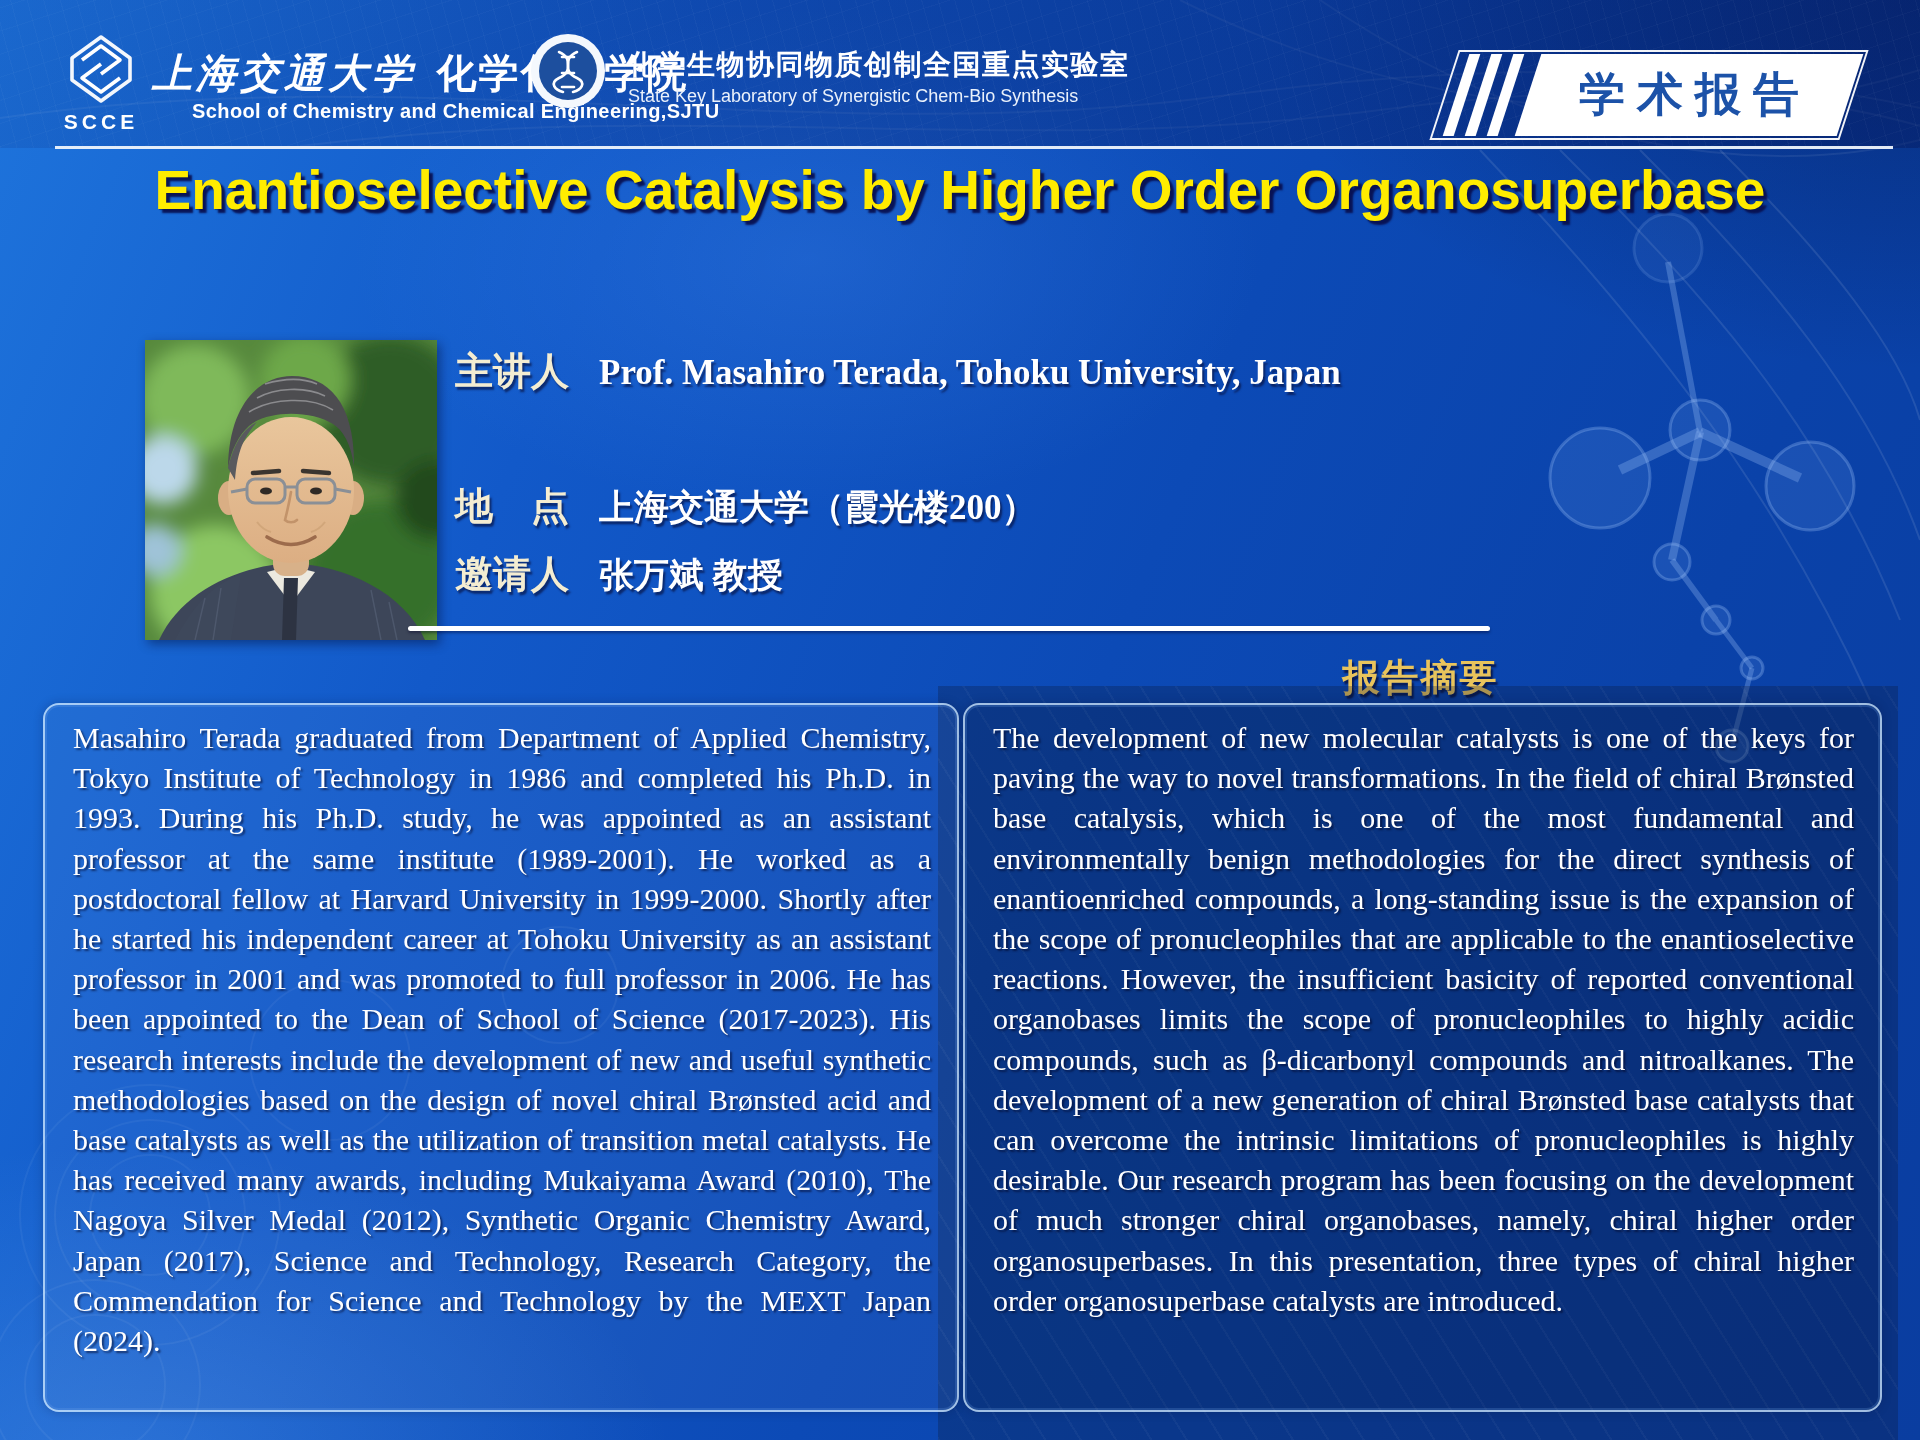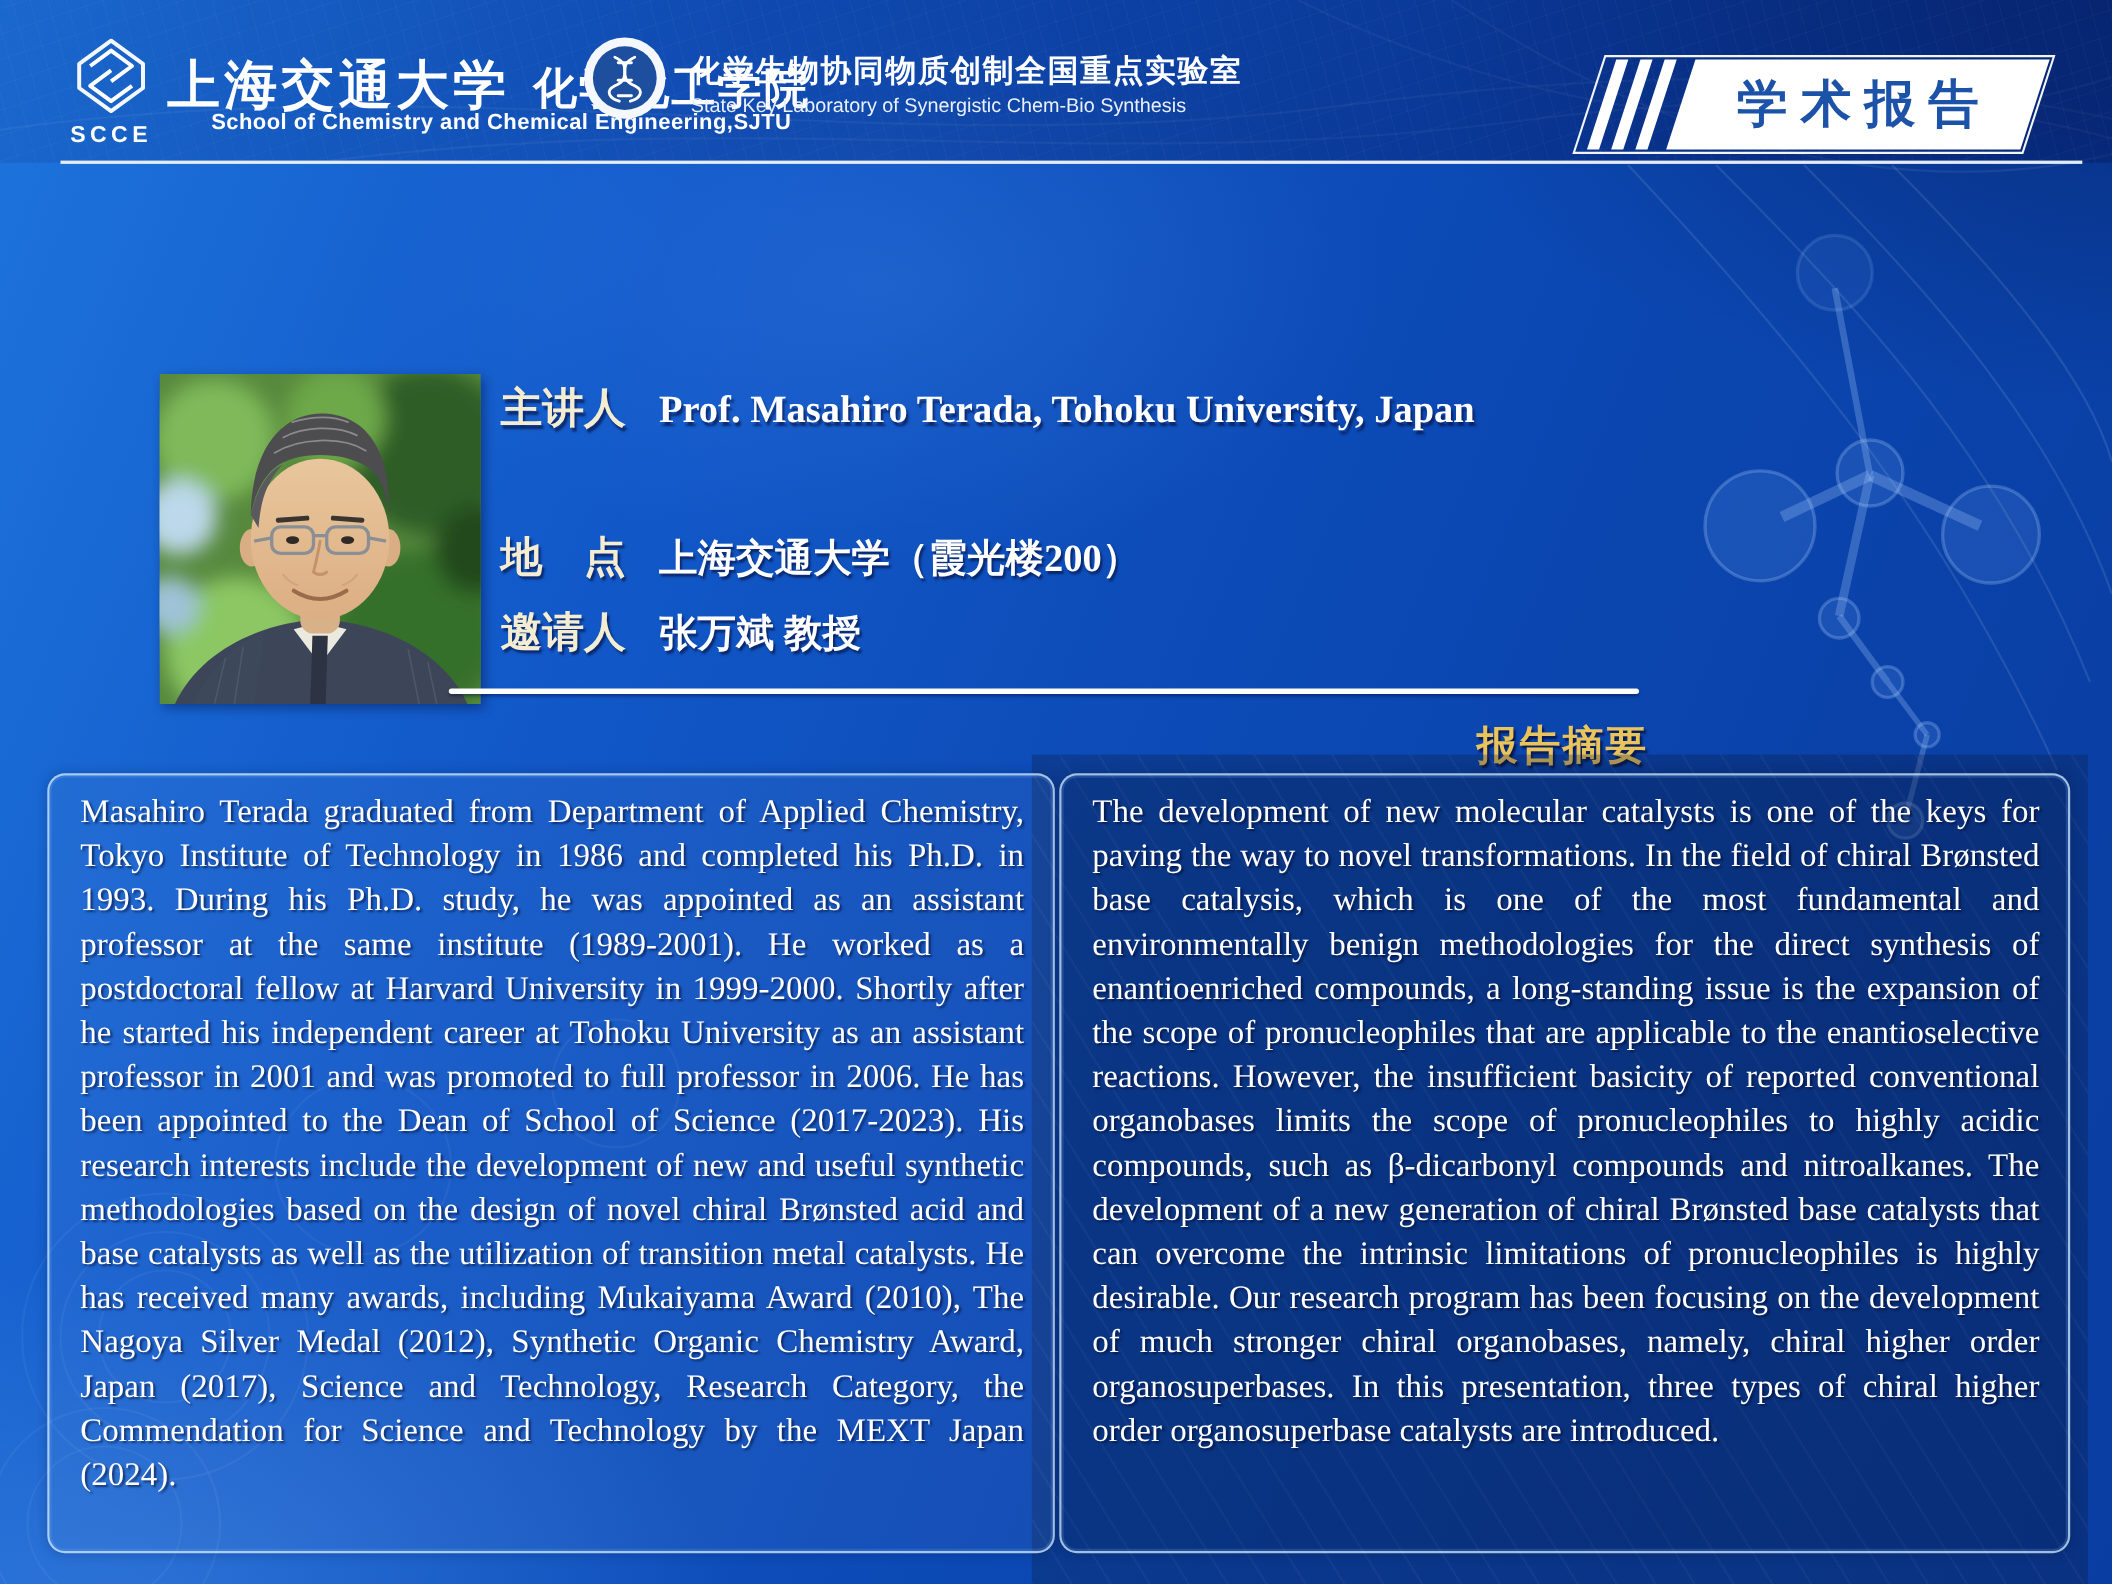--- a/index.html
+++ b/index.html
@@ -21,21 +21,21 @@
     position:absolute;left:0;top:0;width:1920px;height:148px;
     background:
       repeating-linear-gradient(75deg, rgba(255,255,255,0.028) 0 1px, transparent 1px 16px),
       repeating-linear-gradient(-18deg, rgba(255,255,255,0.022) 0 1px, transparent 1px 22px),
       linear-gradient(100deg, rgba(10,50,140,0.18) 0%, rgba(6,30,104,0.40) 70%, rgba(5,26,96,0.48) 100%);
   }
   .header-underline{position:absolute;left:55px;top:146px;width:1838px;height:3px;background:#eef4fc;opacity:.95;}
   .sjtu-logo{position:absolute;left:55px;top:34px;width:92px;text-align:center;}
   .sjtu-acronym{display:block;margin-top:2px;font-weight:bold;font-size:21px;letter-spacing:4px;color:#fff;}
   .sjtu-cn{position:absolute;left:152px;top:46px;white-space:nowrap;}
-  .uni-cn{font-family:"Liberation Serif",serif;font-weight:bold;font-size:48px;letter-spacing:4px;}
+  .uni-cn{font-family:"Liberation Serif",serif;font-style:italic;font-weight:bold;font-size:40px;letter-spacing:4px;}
   .school-cn{font-weight:900;font-size:40px;margin-left:16px;letter-spacing:2px;}
   .sjtu-en{position:absolute;left:152px;top:100px;font-size:20px;font-weight:bold;letter-spacing:0.4px;margin-left:40px;}
   .lab-logo-circle{position:absolute;left:529px;top:32px;width:78px;height:78px;}
   .lab-cn{position:absolute;left:628px;top:46px;font-size:28px;font-weight:bold;letter-spacing:1.5px;}
   .lab-en{position:absolute;left:628px;top:86px;font-size:18px;color:#eaf1fb;}
   
   .badge-wrap{position:absolute;left:1448px;top:54px;width:402px;height:82px;}
   .badge-outline{position:absolute;inset:-4px;transform:skewX(-18deg);border:2px solid rgba(255,255,255,0.95);}
   .badge-stripe{position:absolute;top:0;bottom:0;width:11px;background:#fff;transform:skewX(-18deg);}
   .badge-stripe.s1{left:8px;} .badge-stripe.s2{left:30px;} .badge-stripe.s3{left:52px;}
@@ -161,20 +161,21 @@
       <div class="badge-stripe s1"></div>
       <div class="badge-stripe s2"></div>
       <div class="badge-stripe s3"></div>
       <div class="badge-fill">
         <span>学术报告</span>
       </div>
     </div>
   </div>
   <div class="header-underline"></div>
 
+  <div class="title">Enantioselective Catalysis by Higher Order Organosuperbase</div>
 
   <svg class="photo" viewBox="0 0 292 300">
     <defs>
       <filter id="blurbg" x="-20%" y="-20%" width="140%" height="140%">
           <feGaussianBlur stdDeviation="9"></feGaussianBlur>
         </filter>
       <linearGradient id="skin" x1="0" y1="0" x2="0" y2="1">
         <stop offset="0" stop-color="#e9c69c"></stop>
           <stop offset="1" stop-color="#dcae83"></stop>
       </linearGradient>

